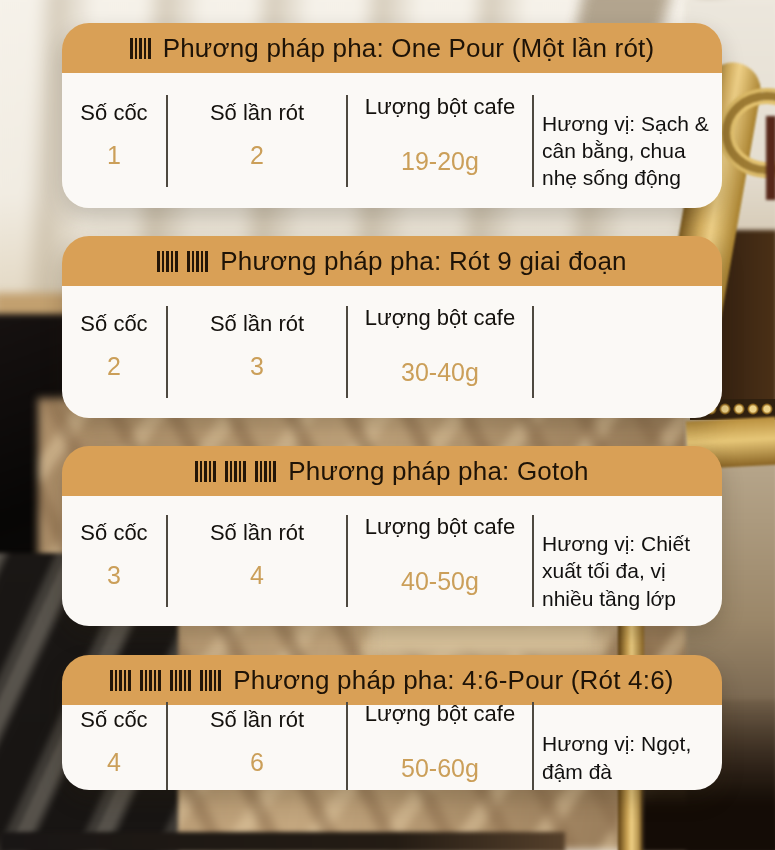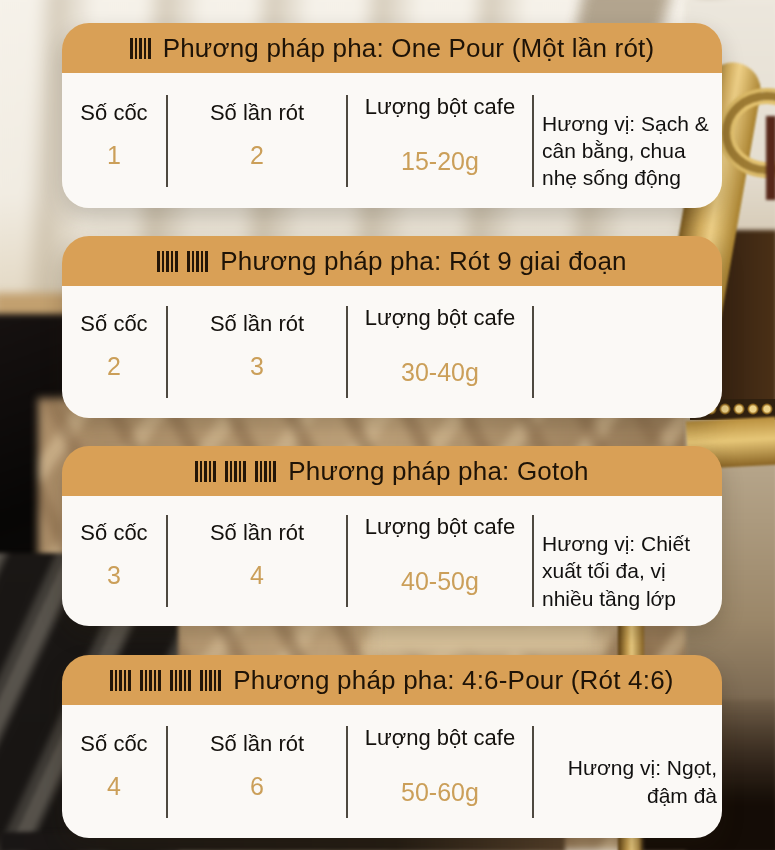--- a/index.html
+++ b/index.html
@@ -131,21 +131,21 @@
         <div class="val">1</div>
       </div>
       <i class="vdiv"></i>
       <div class="col c2">
         <div class="lbl">Số lần rót</div>
         <div class="val">2</div>
       </div>
       <i class="vdiv"></i>
       <div class="col c3">
         <div class="lbl">Lượng bột cafe</div>
-        <div class="val">15-20g</div>
+        <div class="val">19-20g</div>
       </div>
       <i class="vdiv"></i>
       <div class="flavor">Hương vị: Sạch &amp; cân bằng, chua nhẹ sống động</div>
     </div>
   </section>
 
   <section class="card" style="top:236px;height:182px;">
     <header class="card-head">
       <span class="tally">
           <span class="tg">
@@ -224,21 +224,21 @@
       <i class="vdiv"></i>
       <div class="col c3">
         <div class="lbl">Lượng bột cafe</div>
         <div class="val">40-50g</div>
       </div>
       <i class="vdiv"></i>
       <div class="flavor">Hương vị: Chiết xuất tối đa, vị nhiều tầng lớp</div>
     </div>
   </section>
 
-  <section class="card" style="top:655px;height:183px;text-align:right;">
+  <section class="card" style="top:655px;height:135px;">
     <header class="card-head">
       <span class="tally">
           <span class="tg">
             <i></i>
             <i></i>
             <i></i>
             <i></i>
             <i></i>
           </span>
           <span class="tg">

